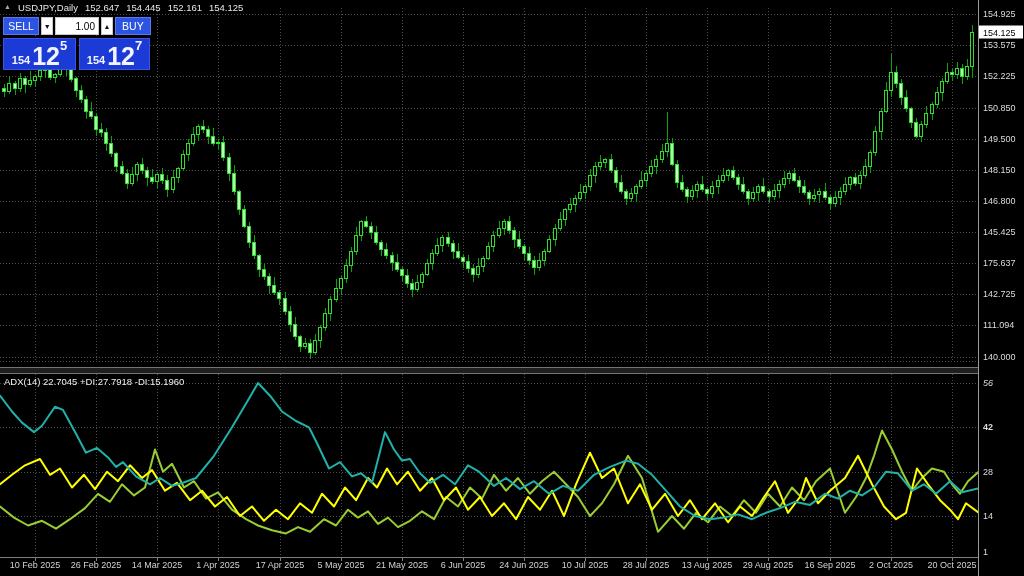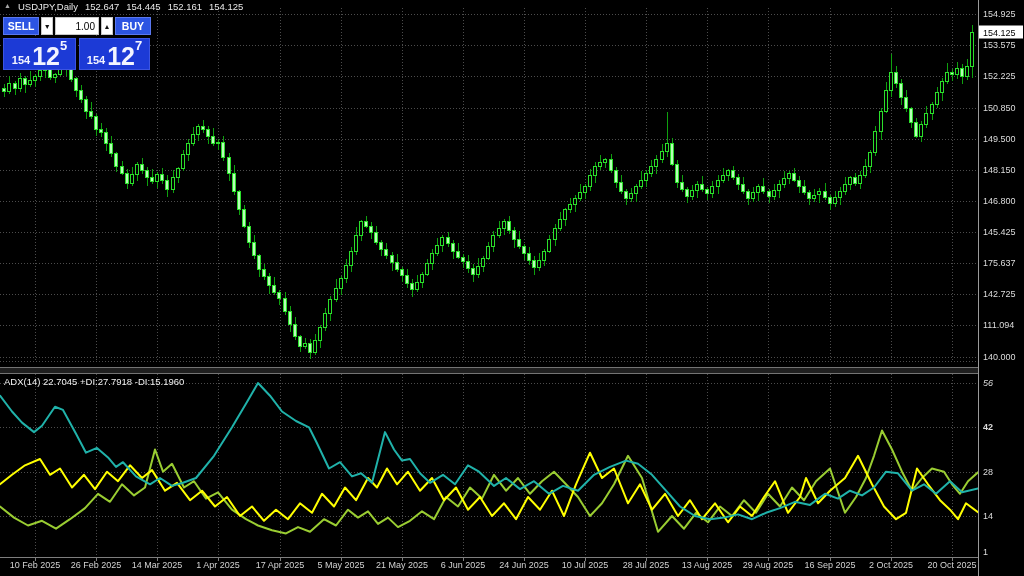--- a/index.html
+++ b/index.html
@@ -1,26 +1,26 @@
 <!DOCTYPE html>
 <html><head>
 <meta charset="utf-8">
 <style>
   html,body{margin:0;padding:0;background:#000;}
   #app{position:relative;width:1024px;height:576px;background:#000;overflow:hidden;
        font-family:"Liberation Sans",sans-serif;}
   svg{position:absolute;left:0;top:0;}
   
-  #titlebar{position:absolute;left:4px;top:1px;height:12px;display:flex;
+  #titlebar{position:absolute;left:4px;top:1px;height:12px;display:flex;align-items:center;
             gap:7px;color:#e8e8e8;font-size:9.5px;white-space:nowrap;z-index:5;}
   #titlebar .tri{color:#a8a8a8;font-size:7px;line-height:10px;}
   
   #trade{position:absolute;left:3px;top:17px;width:148px;z-index:6;}
   #trade .row{display:flex;height:18px;gap:2px;}
-  .tbtn{background:#2c54e2;border:1px solid #5a77ef;color:#fff;font-size:10.5px;font-weight:bold;
+  .tbtn{background:#2c54e2;border:1px solid #5a77ef;color:#fff;font-size:10.5px;font-weight:normal;
         width:37px;display:flex;align-items:center;justify-content:center;box-sizing:border-box;}
   .stepbtn{background:#fff;border:1px solid #c8c8c8;color:#111;font-size:7px;width:12px;
         display:flex;align-items:center;justify-content:center;box-sizing:border-box;}
   #vol{background:#fff;border:1px solid #c8c8c8;width:44px;font-size:10px;color:#000;
        text-align:right;padding:0 3px 0 0;box-sizing:border-box;font-family:"Liberation Sans",sans-serif;}
   #panels{display:flex;gap:3px;margin-top:3px;}
   .pricepanel{background:#1c3ad6;border:1px solid #3c55e2;height:32px;display:flex;
        align-items:flex-end;justify-content:center;color:#f2f4ff;box-sizing:border-box;padding-bottom:1px;}
   .pricepanel .sm{font-size:11px;font-weight:bold;line-height:15px;margin-right:2px;}
   .pricepanel .big{font-size:25px;font-weight:bold;line-height:24px;}

